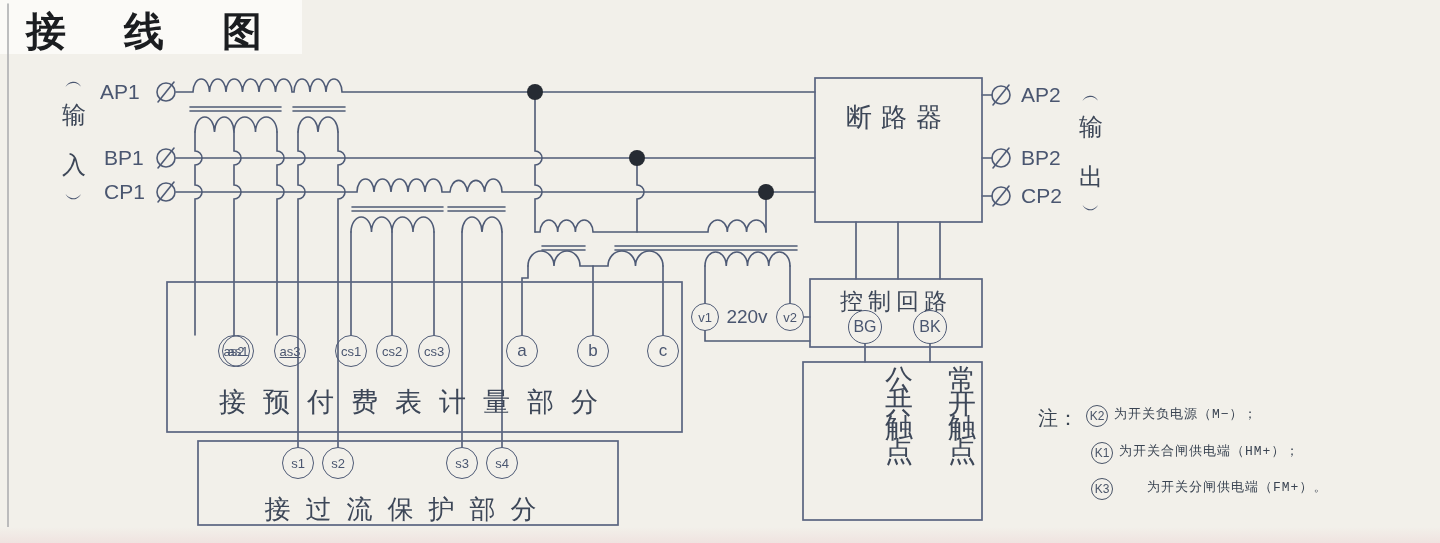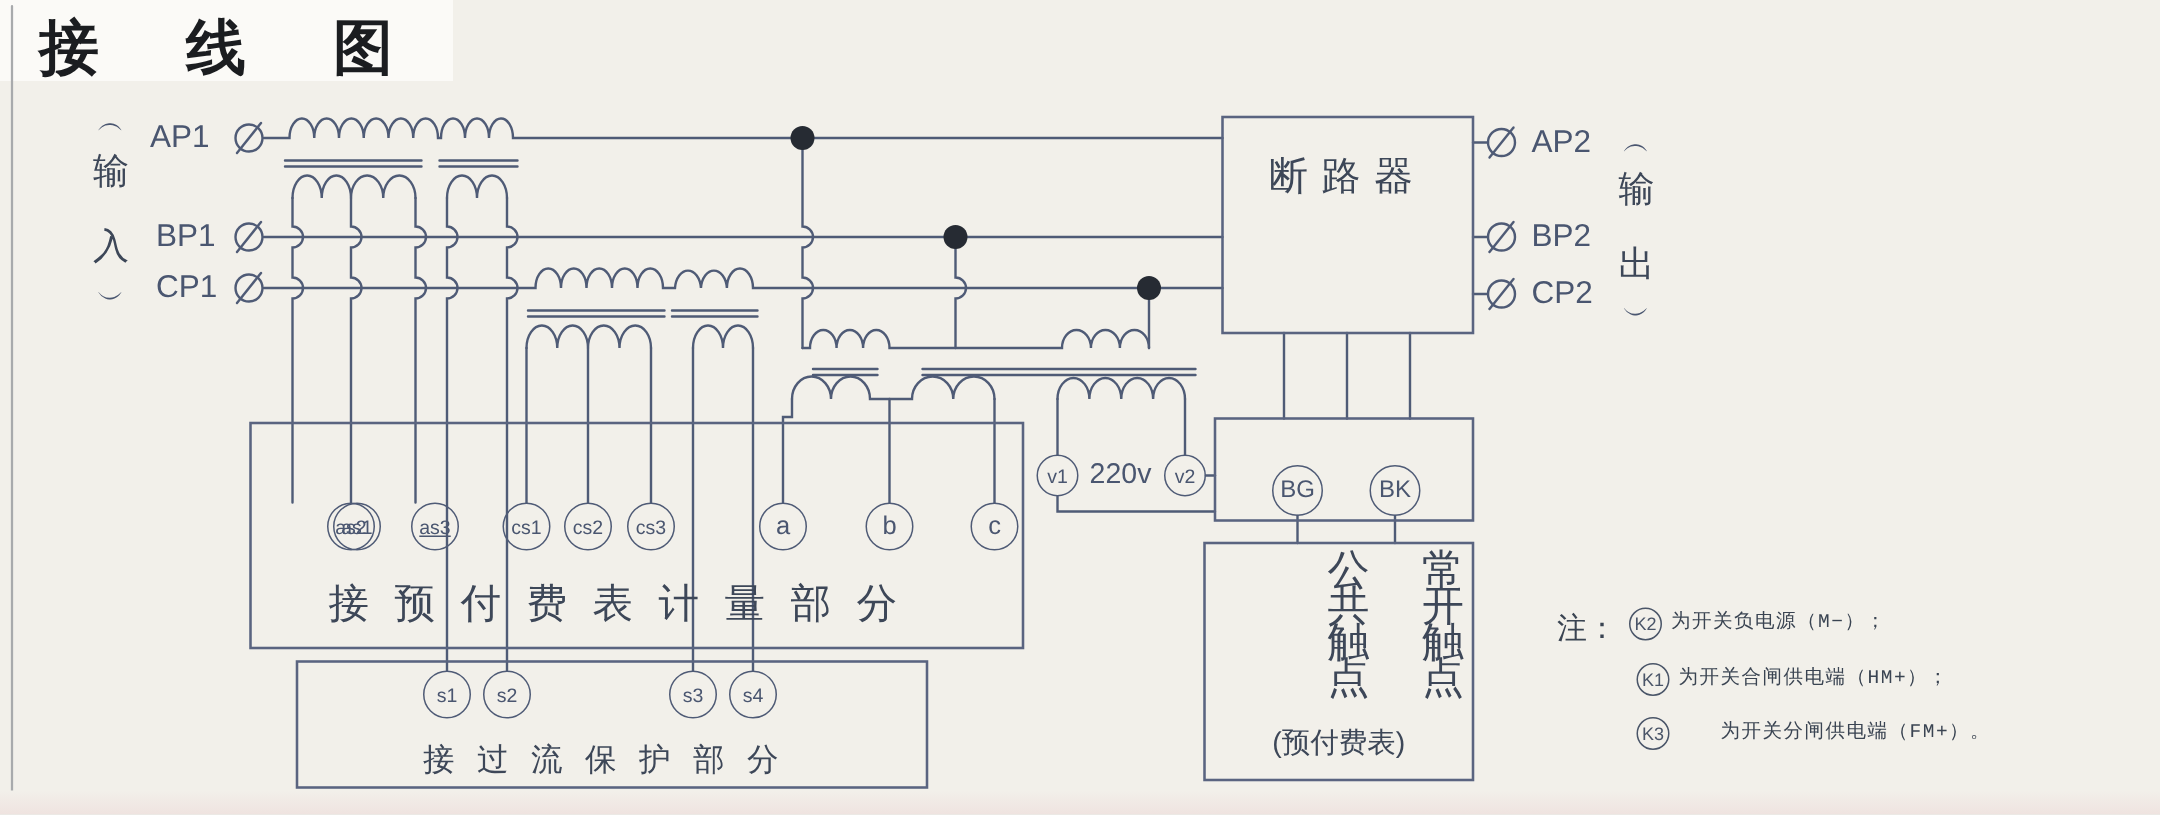--- a/index.html
+++ b/index.html
@@ -32,21 +32,21 @@
   .term{position:absolute;width:32px;height:32px;border:1.6px solid var(--wire);
     border-radius:50%;display:flex;align-items:center;justify-content:center;
     font-size:13px;color:var(--label);background:transparent;box-sizing:border-box;}
   .term.big{font-size:17px;}
   .term.small{width:28px;height:28px;font-size:13px;}
   .term.bgbk{width:34px;height:34px;font-size:16px;}
   .boxtext{position:absolute;text-align:center;color:var(--ink);white-space:nowrap;}
   .breaker-text{left:815px;top:96px;width:167px;font-size:26px;letter-spacing:7px;line-height:42px;}
   .ctrl-title{left:810px;top:286px;width:172px;font-size:23px;letter-spacing:5px;}
   .meter-label{left:167px;top:384px;width:500px;font-size:27px;letter-spacing:17px;}
-  .prot-label{left:198px;top:492px;width:420px;font-size:21px;letter-spacing:15px;}
+  .prot-label{left:198px;top:492px;width:420px;font-size:26px;letter-spacing:15px;}
   .contact-col{position:absolute;width:24px;font-size:28px;line-height:24px;
     word-break:break-all;text-align:center;color:var(--ink);margin-left:40px;}
   .contact-caption{position:absolute;left:803px;top:482px;width:179px;text-align:center;
     font-size:19px;color:var(--ink);}
   .v220{position:absolute;left:717px;top:306px;width:60px;text-align:center;
     font-size:19px;color:var(--label);}
   .note-prefix{position:absolute;left:1038px;top:405px;font-size:20px;color:#3a4452;}
   .kcirc{position:absolute;width:22px;height:22px;border:1.4px solid #4a5568;border-radius:50%;
     display:flex;align-items:center;justify-content:center;font-size:12px;color:#4a5568;box-sizing:border-box;}
   .ntext{position:absolute;font-size:13px;color:#3a4452;letter-spacing:1px;white-space:nowrap;font-family:Liberation Mono, monospace;}
@@ -161,26 +161,26 @@
     <span class="paren">︶</span>
   </div>
   <div class="lbl" style="left:1021px;top:83px;">AP2</div>
   <div class="lbl" style="left:1021px;top:146px;">BP2</div>
   <div class="lbl" style="left:1021px;top:184px;">CP2</div>
 
   <div class="boxtext breaker-text">
     <div style="letter-spacing:9px;">断路器</div>
   </div>
 
+  <div class="boxtext ctrl-title">控制回路</div>
   <div class="term bgbk" style="left:848px;top:310px;">BG</div>
   <div class="term bgbk" style="left:913px;top:310px;">BK</div>
 
   <div class="contact-col" style="left:845px;top:368px;">公共触点</div>
   <div class="contact-col" style="left:908px;top:368px;">常开触点</div>
-  <div class="contact-caption">(预付费表)</div>
 
   <div class="term" style="left:179px;top:335px;margin-left:43px;">as1</div>
   <div class="term" style="left:218px;top:335px;">as2</div>
   <div class="term" style="left:274px;top:335px;text-decoration:underline;">as3</div>
   <div class="term" style="left:335px;top:335px;">cs1</div>
   <div class="term" style="left:376px;top:335px;">cs2</div>
   <div class="term" style="left:418px;top:335px;">cs3</div>
   <div class="term big" style="left:506px;top:335px;">a</div>
   <div class="term big" style="left:577px;top:335px;">b</div>
   <div class="term big" style="left:647px;top:335px;">c</div>

